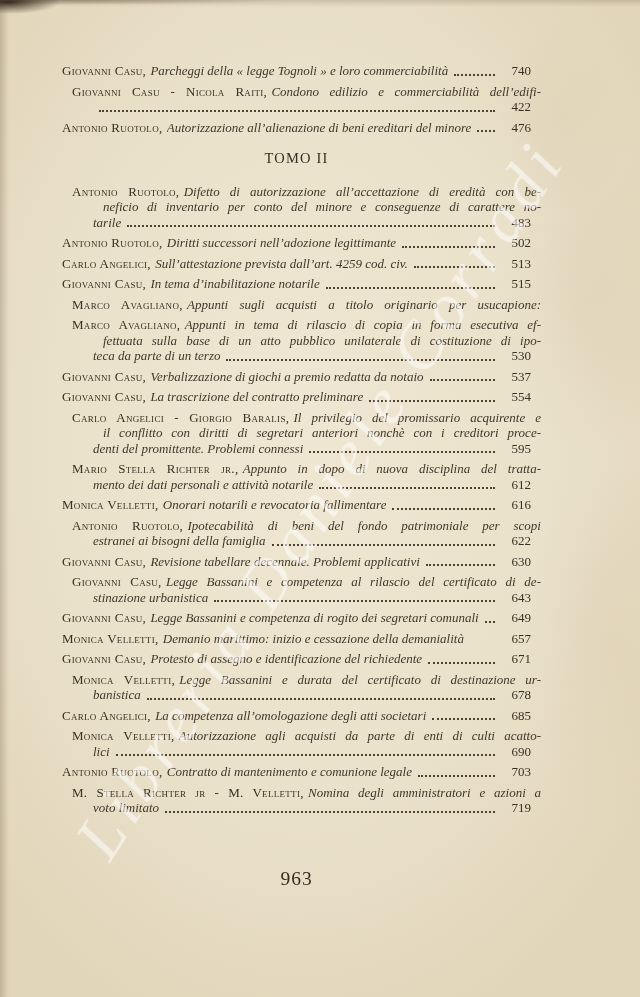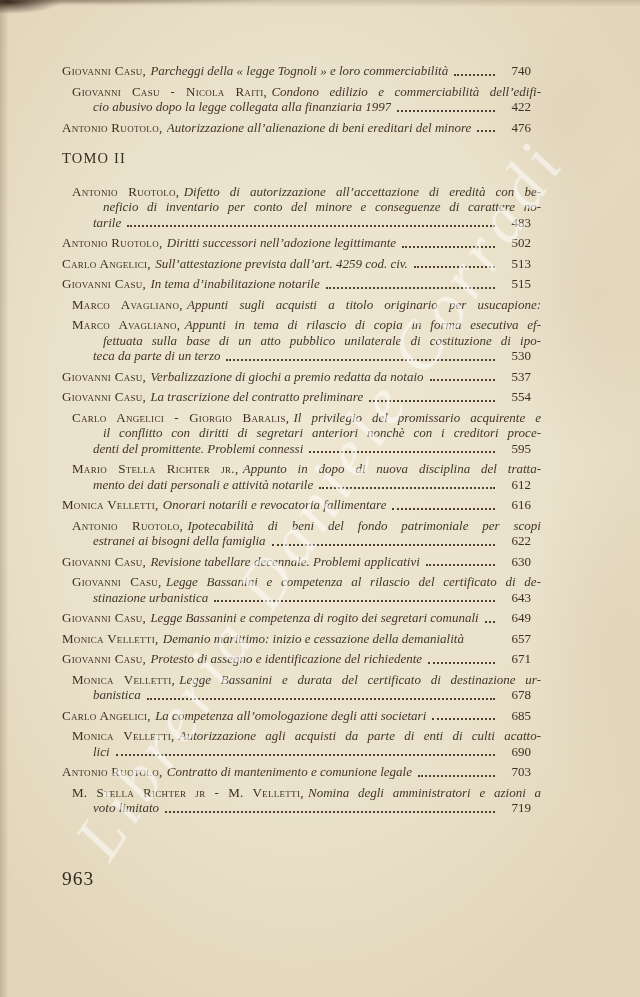--- a/index.html
+++ b/index.html
@@ -66,30 +66,31 @@
     min-width: 32px;
     text-align: right;
     font-style: normal;
     color: #3a2f22;
   }
 
   .tomo-heading {
     font-size: 14.5px;
     font-weight: normal;
     letter-spacing: 1.2px;
+    text-align: center;
     margin: 16px 0 17px 0;
     color: #372e23;
   }
 
   .folio {
     position: absolute;
     top: 868px;
     left: 62px;
     width: 469px;
-    text-align: left;
+    text-align: center;
     font-size: 19.5px;
     letter-spacing: 1px;
     color: #352c20;
   }
 
   .watermark {
     position: absolute;
     left: 50%;
     top: 50%;
     transform: translate(-50%, -50%) rotate(-57deg);
@@ -119,21 +120,20 @@
           <div class="line first last">
             <span class="authors">Giovanni Casu,</span>
             <span class="ttext">Parcheggi della « legge Tognoli » e loro commerciabilità</span>
             <span class="dots"></span>
             <span class="pnum">740</span>
           </div>
         </div>
         <div class="entry">
           <div class="line first"><span class="authors">Giovanni Casu - Nicola Raiti,</span><span class="ttext">Condono edilizio e commerciabilità dell’edifi-</span></div>
           <div class="line cont last">
-            <span class="ttext">cio abusivo dopo la legge collegata alla finanziaria 1997</span>
             <span class="dots"></span>
             <span class="pnum">422</span>
           </div>
         </div>
         <div class="entry">
           <div class="line first last">
             <span class="authors">Antonio Ruotolo,</span>
             <span class="ttext">Autorizzazione all’alienazione di beni ereditari del minore</span>
             <span class="dots"></span>
             <span class="pnum">476</span>

